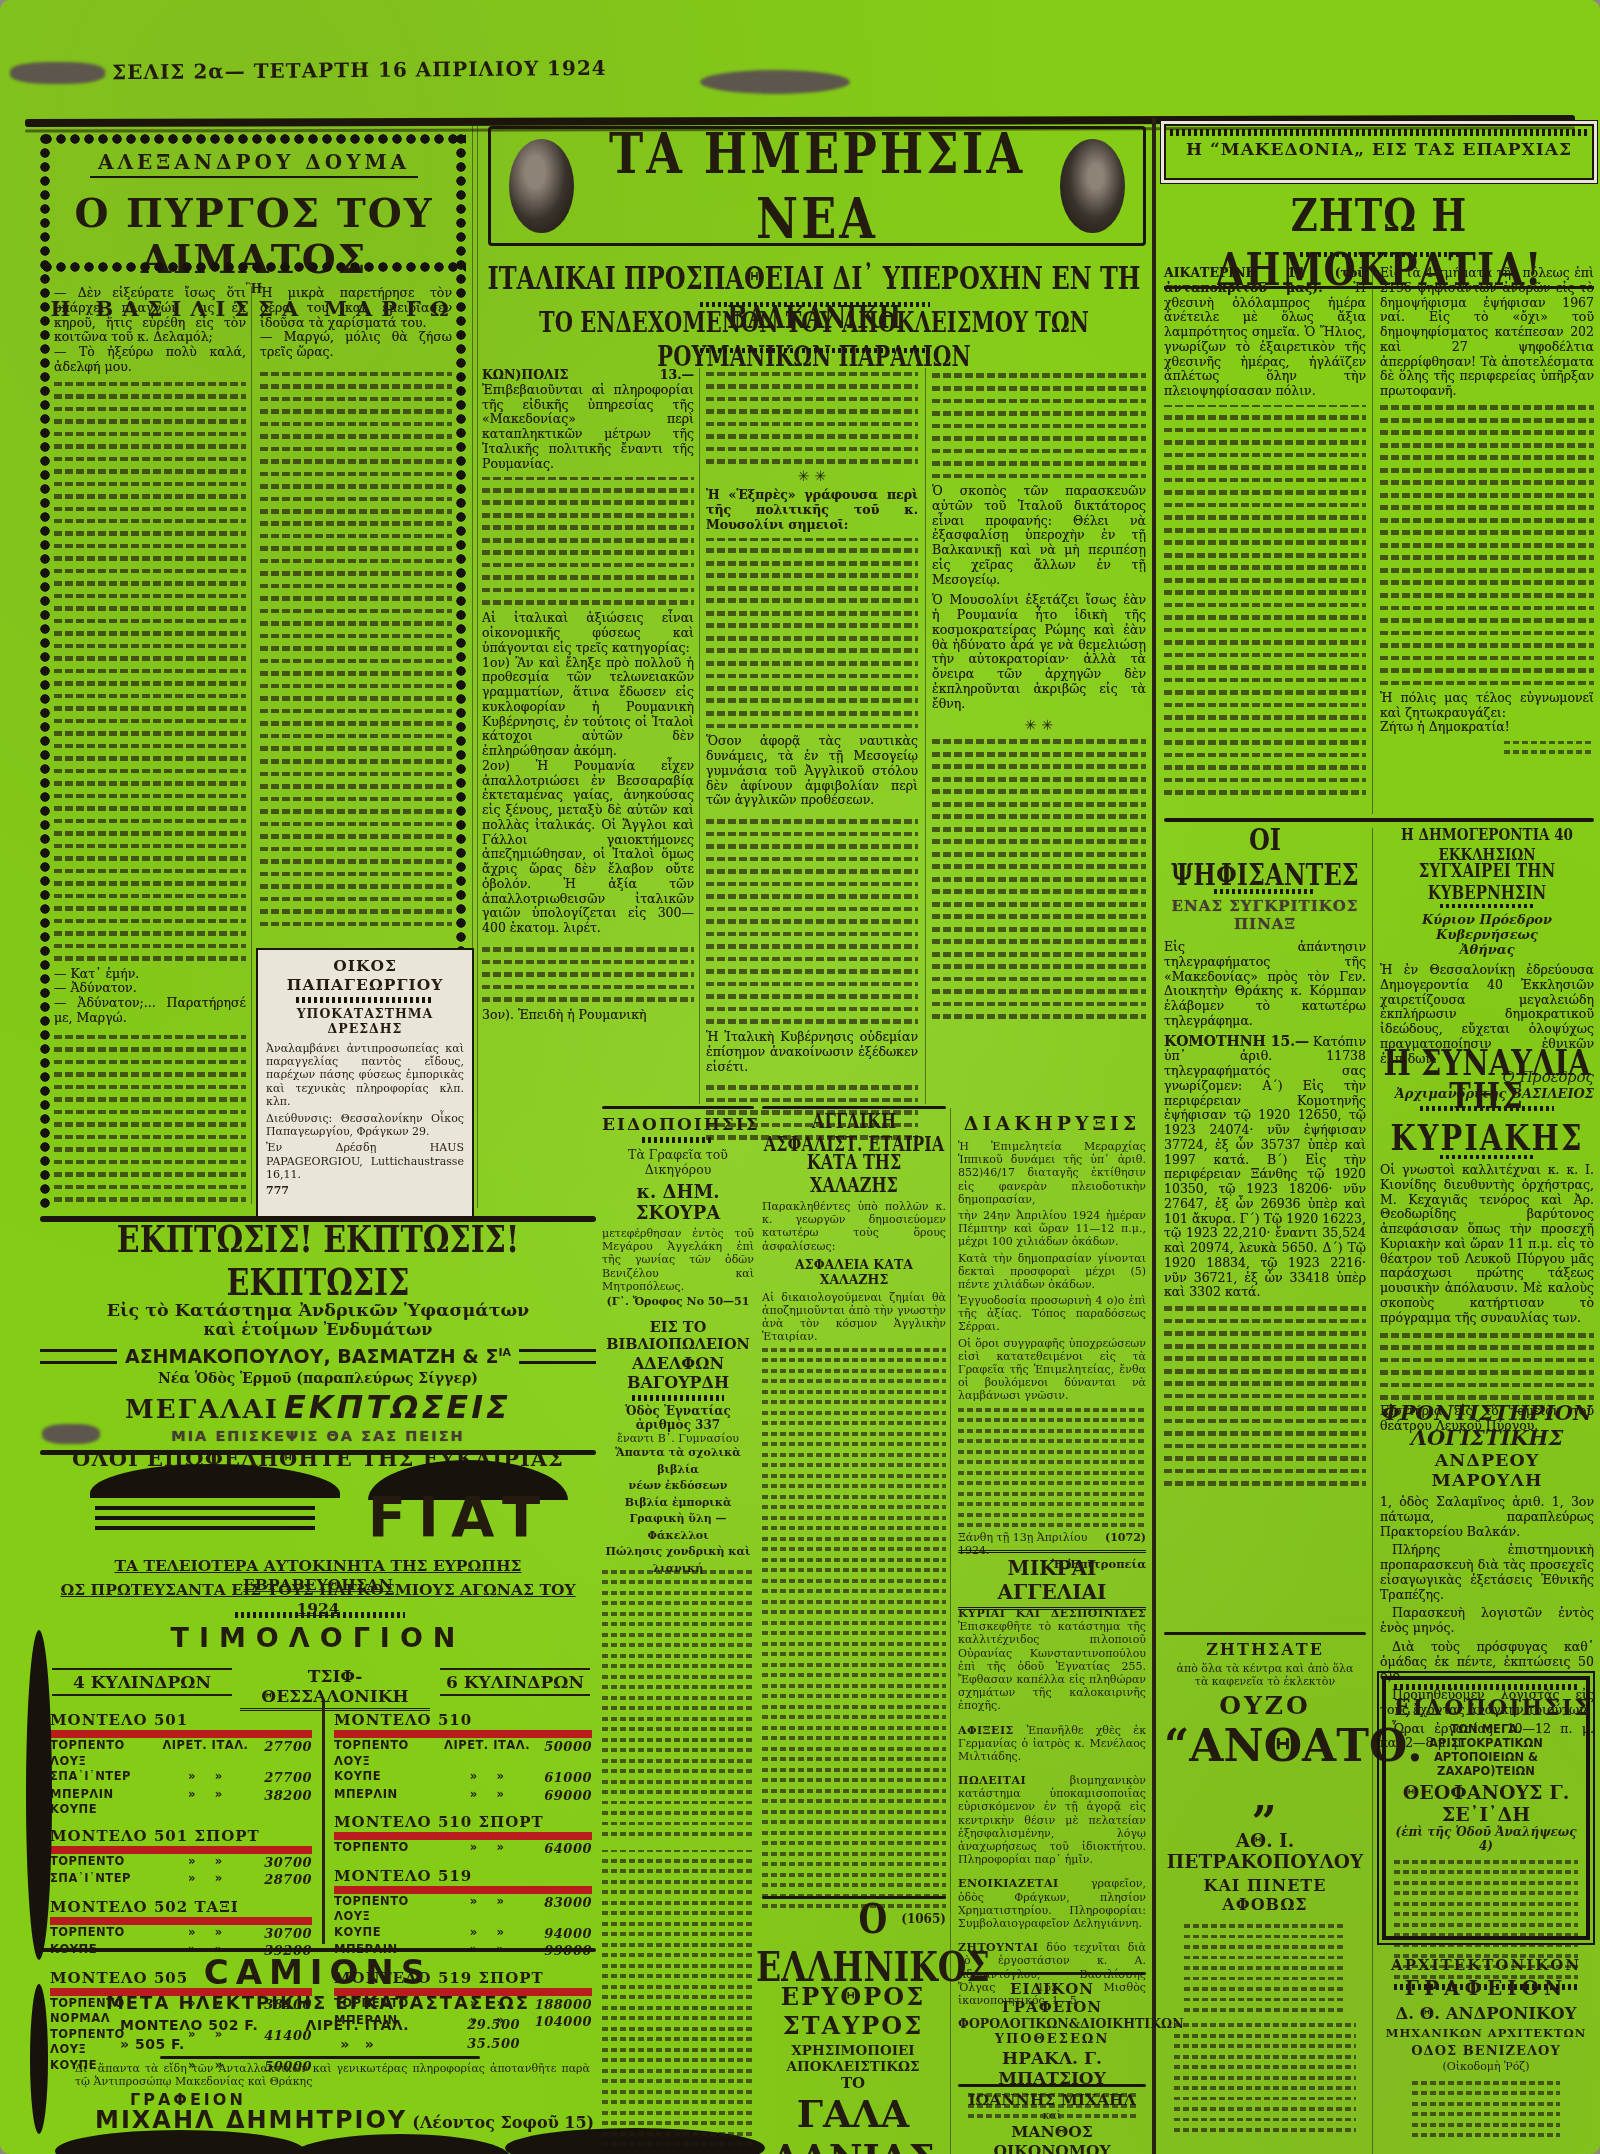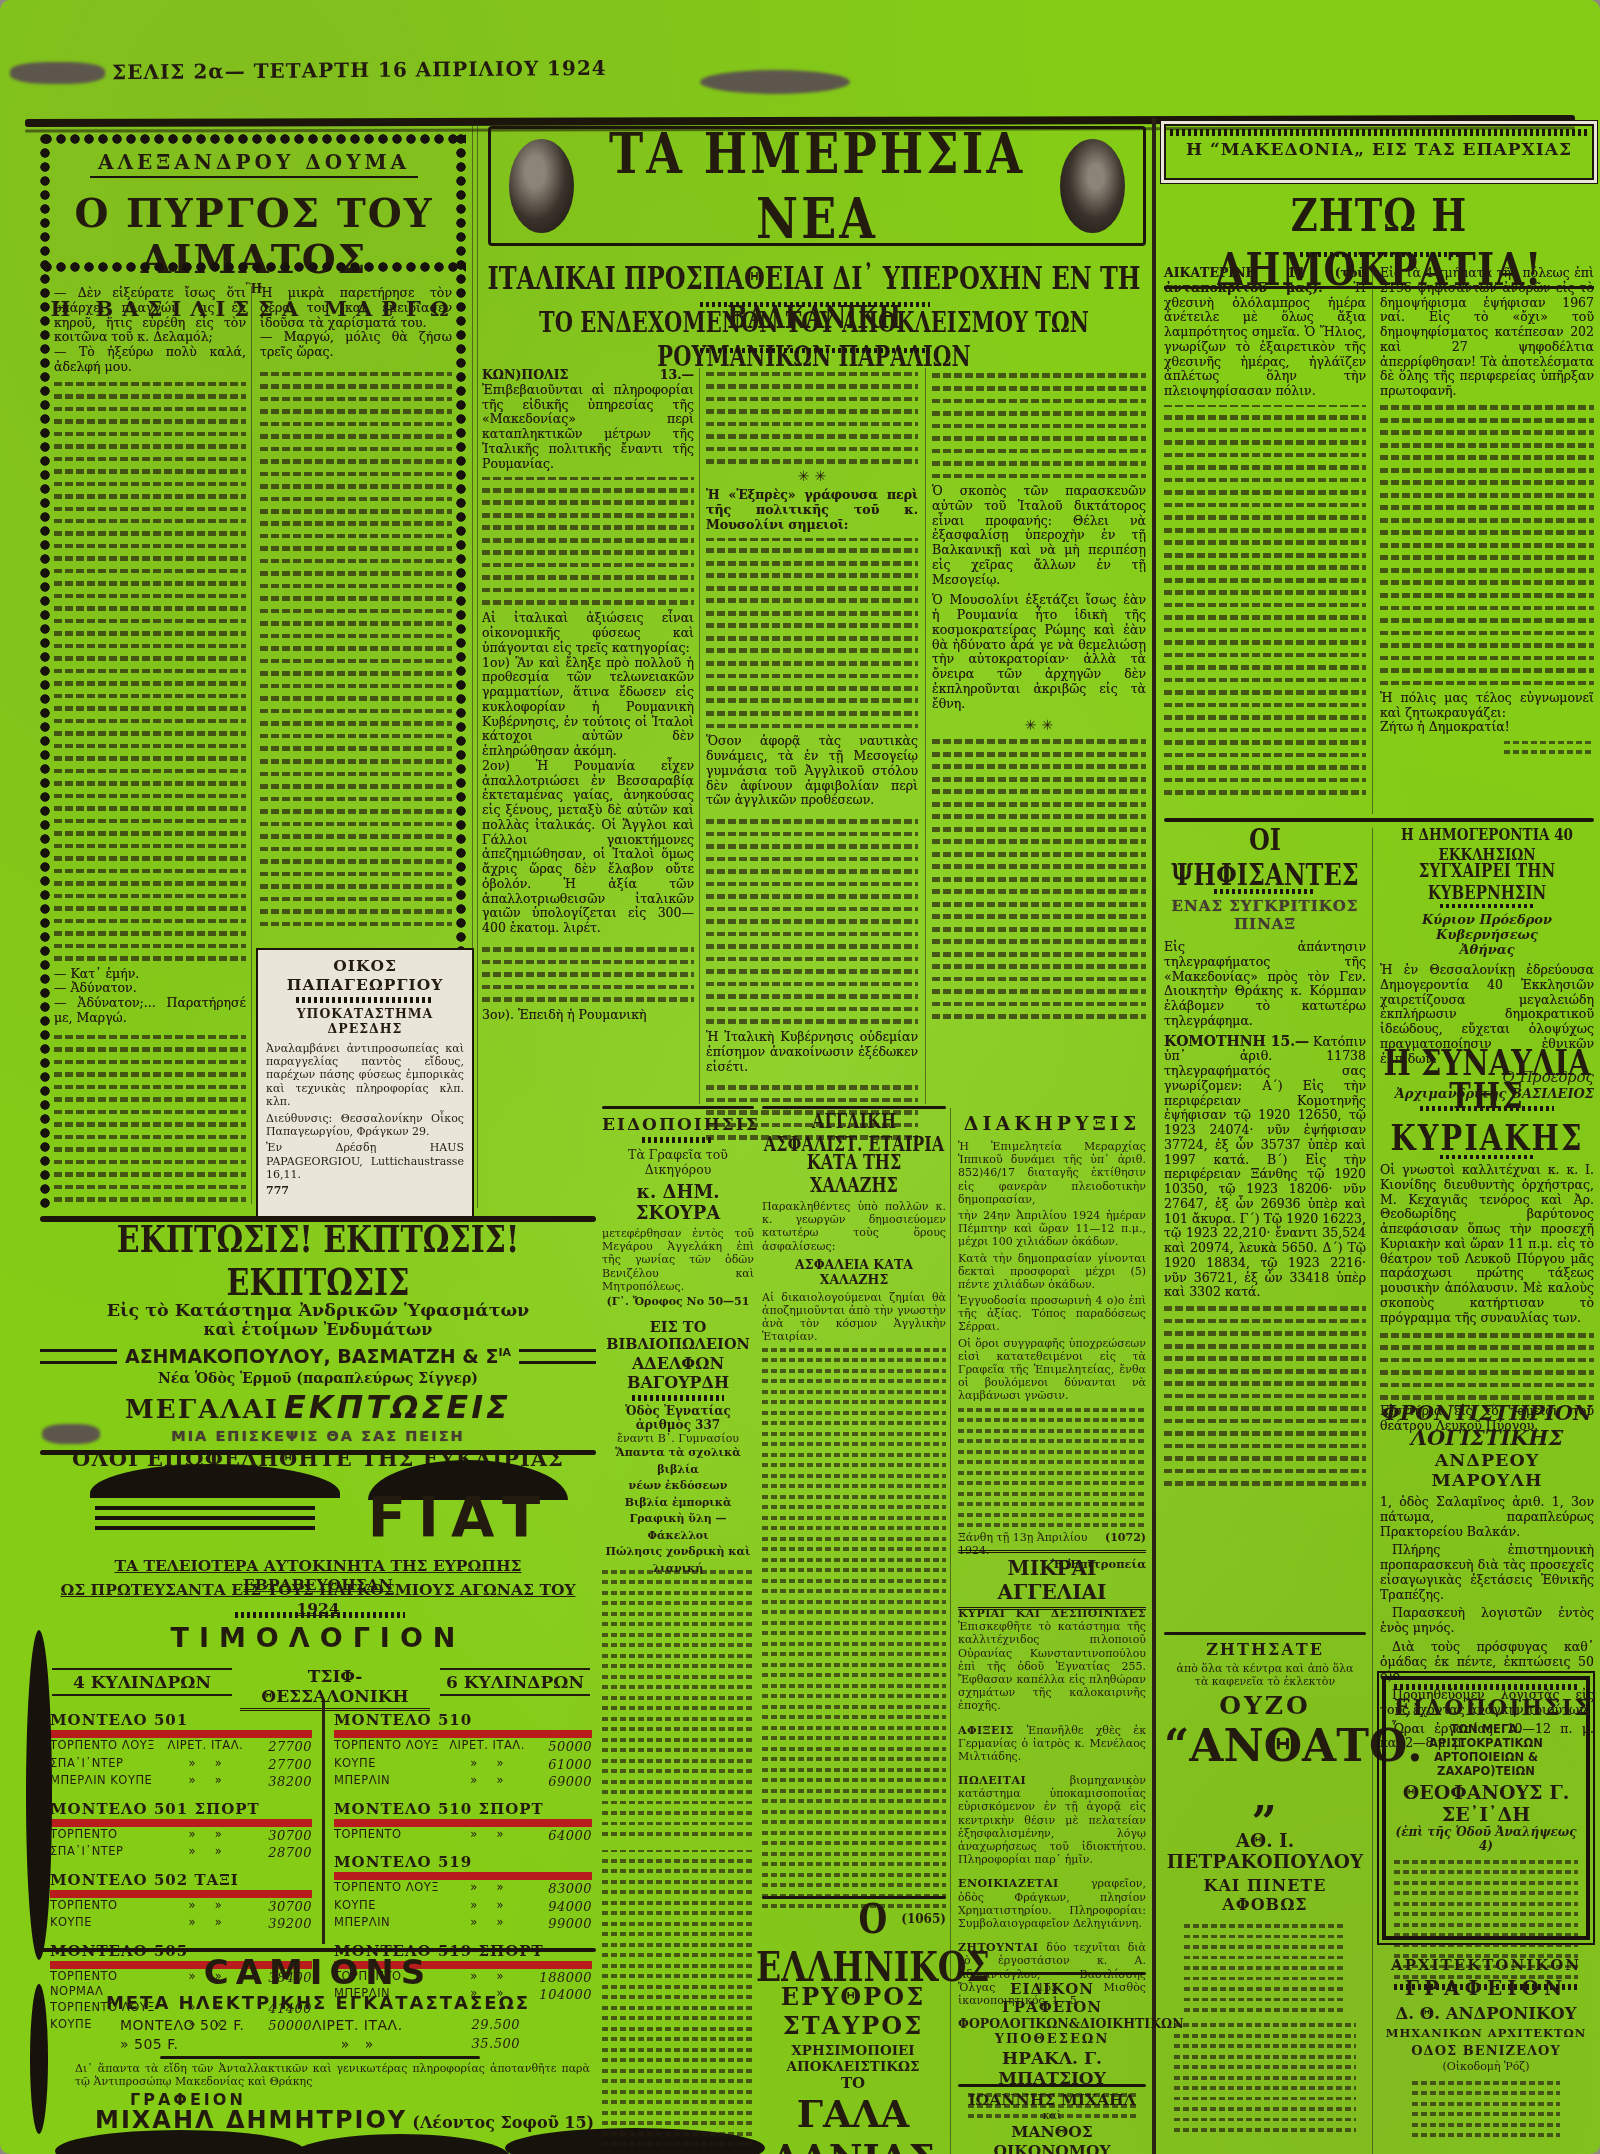--- a/index.html
+++ b/index.html
@@ -40,21 +40,21 @@
          background-size:14px 10px;background-repeat:repeat-x;}
   .beadv{width:10px;background-image:radial-gradient(circle 4.4px at 5px 5px,#17120b 4.4px,transparent 5px);
          background-size:10px 14px;background-repeat:repeat-y;}
   .blob{background:#17120b;}
   .smudge{background:#5d564c;filter:blur(1.5px);}
   .dline{flex:1;height:9px;border-top:3px solid #1c150c;border-bottom:3px solid #1c150c;}
   .flexrow{display:flex;align-items:center;gap:8px;}
   
   .fmodel-h{font-size:15px;font-weight:bold;font-family:"DejaVu Serif",serif;border-bottom:8px solid #b91c1c;
             padding:3px 0 1px 0;margin-top:6px;letter-spacing:1px;}
-  .prow{display:flex;font-family:"DejaVu Sans","Liberation Sans",sans-serif;font-size:11.5px;font-weight:normal;
+  .prow{display:flex;font-family:"DejaVu Sans","Liberation Sans",sans-serif;font-size:11.5px;font-weight:bold;
         line-height:1.35;letter-spacing:.5px;}
   .prow .lbl{flex:1.25;}
   .prow .mid{flex:1;text-align:center;}
   .prow .prc{flex:.7;text-align:right;font-style:italic;font-family:"DejaVu Serif",serif;font-size:13px;}
   .adlead{font-weight:bold;letter-spacing:.5px;}
   .sa-item{margin-bottom:9px;}
   .box{border:2px solid #1c150c;}
   .list-line{font-size:11px;line-height:1.5;text-align:center;}
 </style>
 </head>

